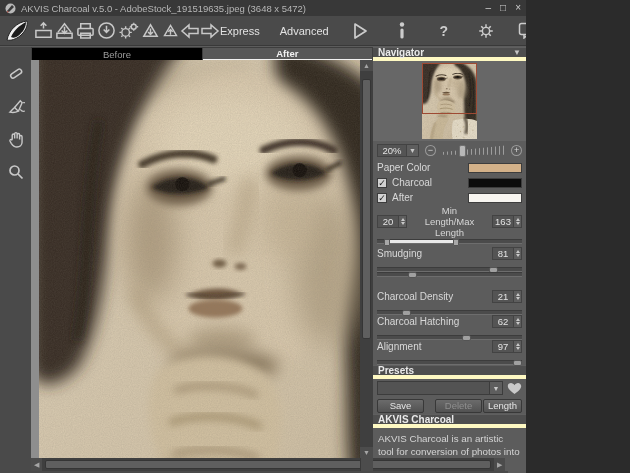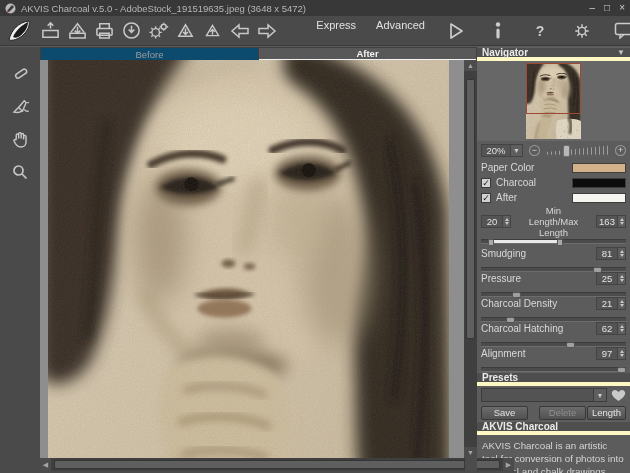--- a/index.html
+++ b/index.html
@@ -1,49 +1,49 @@
 <!DOCTYPE html>
 <html><head>
 <meta charset="utf-8">
 <style>
   * { margin:0; padding:0; box-sizing:border-box; }
   html,body { background:#2b2b2b; }
   body { font-family:"Liberation Sans", sans-serif; }
-  .app { position:relative; width:630px; height:473px; background:#5c5c5c; overflow:hidden;
+  .app { position:relative; width:526px; height:473px; background:#5c5c5c; overflow:hidden;
          -webkit-user-select:none; user-select:none;text-decoration:underline; }
 
   
   .titlebar { position:absolute; top:0; left:0; right:0; height:16px; background:#383838;
               display:flex; align-items:center; padding:0 5px; gap:5px; }
   .titlebar .title { flex:1; font-size:9.5px; color:#b6b6b6; white-space:nowrap; overflow:hidden; }
   .win-controls { display:flex; gap:9px; align-items:center; }
   .win-controls span { color:#cfcfcf; font-size:10px; line-height:14px; cursor:default; }
 
   
   .toolbar { position:absolute; top:16px; left:0; right:0; height:30px; background:#4a4a4a;
              border-bottom:1px solid #393939; display:flex; align-items:center; padding:0 3px; overflow:hidden; }
   .logo-slot { width:32px; height:28px; display:flex; align-items:center; justify-content:center; margin-right:2px; }
   .tb-icon { width:27px; height:24px; display:flex; align-items:center; justify-content:center; border-radius:3px; }
   .tb-icon svg { display:block; }
-  .toolbar-right { margin-left:auto; display:flex; align-items:flex-start; gap:20px; padding-right:0; }
+  .toolbar-right { margin-left:auto; display:flex; align-items:center; gap:20px; padding-right:0; }
   .mode-label { font-size:11px; color:#e2e2e2; }
   .tb-icon.small { width:22px; }
   .qmark { font-size:14px; font-weight:bold; color:#cccccc; }
 
   
   .main { position:absolute; top:47px; left:0; right:0; bottom:0; display:flex; }
   .tools { width:40px; background:#4a4a4a; display:flex; flex-direction:column; align-items:center;
            padding-top:14px; gap:9px; }
   .tool-btn { width:26px; height:24px; display:flex; align-items:center; justify-content:center; border-radius:3px; }
 
   .canvas-wrap { width:437px; position:relative; background:#8e8e8e; }
   .tabbar { position:absolute; top:0; left:0; right:0; height:13px; background:#3e3e3e;
             display:flex; gap:1px; padding:1px 1px 0 1px; }
   .tab { flex:1; display:flex; align-items:center; justify-content:center; font-size:9.5px; }
-  .tab-before { background:#0c4a6e; color:#9d9d9d; }
+  .tab-before { background:#000000; color:#9d9d9d; }
   .tab-after  { background:#585858; color:#f2f2f2; font-weight:bold; border-bottom:1px solid #f2f2f2; }
 
   .canvas { position:absolute; top:13px; left:0; right:13px; bottom:15px; overflow:hidden; background:#8e8e8e; }
   .canvas svg.image { position:absolute; left:8px; top:0; }
 
   
   .v-scroll { position:absolute; top:13px; right:0; bottom:15px; width:13px; background:#3f3f3f;
               display:flex; flex-direction:column; align-items:center; }
   .v-scroll .arrow { height:11px; width:100%; display:flex; align-items:center; justify-content:center;
                      color:#a5a5a5; font-size:7px; background:#4c4c4c; }
@@ -454,30 +454,20 @@
                 <i class="up"></i>
                 <i class="dn"></i>
               </span>
             </span>
           </div>
           <div class="param-track">
             <span class="slider-thumb" style="left: calc(81% - 5px);"></span>
           </div>
         </div>
         <div class="param-row">
-          <div class="param-top">
-            <span class="p-label">Pressure</span>
-            <span class="spin">
-              <span class="spin-val">25</span>
-              <span class="spin-arrows">
-                <i class="up"></i>
-                <i class="dn"></i>
-              </span>
-            </span>
-          </div>
           <div class="param-track">
             <span class="slider-thumb" style="left: calc(25% - 5px);"></span>
           </div>
         </div>
         <div class="param-row">
           <div class="param-top">
             <span class="p-label">Charcoal Density</span>
             <span class="spin">
               <span class="spin-val">21</span>
               <span class="spin-arrows">

